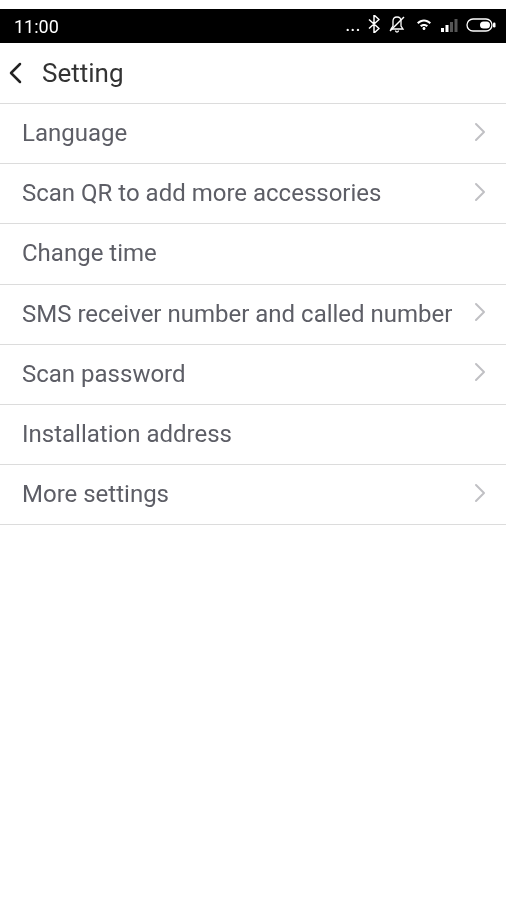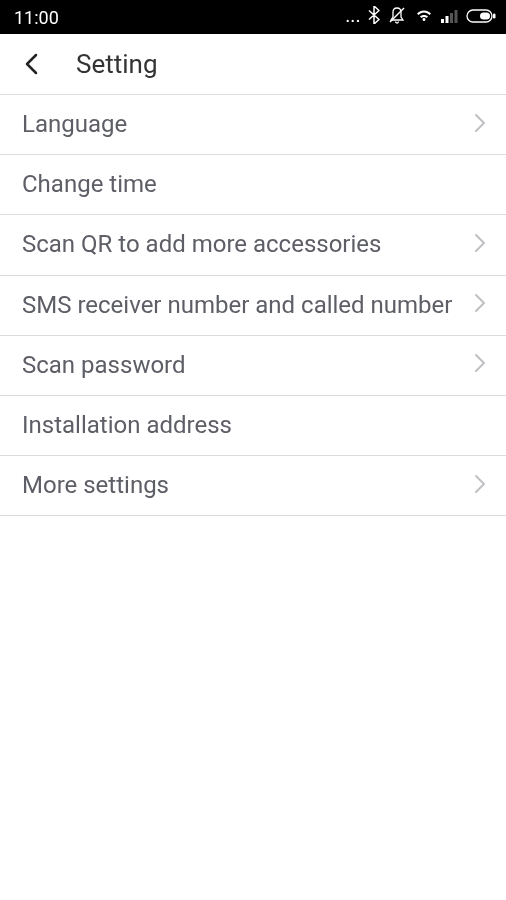--- a/index.html
+++ b/index.html
@@ -15,41 +15,42 @@
       overflow: hidden;
     }
     .status-bar {
       background: #000000;
       height: 34px;
       display: flex;
       align-items: center;
       justify-content: space-between;
       padding: 0 10px 0 14px;
       color: #ffffff;
+      margin-top: 9px;
     }
     .status-time {
       font-size: 18px;
       font-weight: 400;
     }
     .status-icons {
       display: flex;
       align-items: center;
       gap: 7px;
     }
     .status-dots {
       font-size: 14px;
       letter-spacing: 1px;
       font-weight: bold;
     }
     .header {
       height: 60px;
       display: flex;
       align-items: center;
-      padding: 0 16px;
-      gap: 30px;
+      padding: 0 0;
+      gap: 12px;
     }
     .back-chevron {
       display: flex;
       align-items: center;
       justify-content: center;
       padding: 4px 8px;
     }
     .header-title {
       font-size: 26px;
       color: #333333;
@@ -134,27 +135,27 @@
 </div>
 
 <ul class="settings-list">
     <li class="settings-item">
       <span class="settings-label">Language</span>
       <span class="chevron-right"><svg width="12" height="20" viewBox="0 0 12 20" fill="none">
           <path d="M2 2 L10 10 L2 18" stroke="#c0c0c4" stroke-width="2" fill="none" stroke-linecap="round" stroke-linejoin="round"></path>
         </svg></span>
     </li>
     <li class="settings-item">
-      <span class="settings-label">Change time</span>
-    </li>
-    <li class="settings-item">
       <span class="settings-label">Scan QR to add more accessories</span>
       <span class="chevron-right"><svg width="12" height="20" viewBox="0 0 12 20" fill="none">
           <path d="M2 2 L10 10 L2 18" stroke="#c0c0c4" stroke-width="2" fill="none" stroke-linecap="round" stroke-linejoin="round"></path>
         </svg></span>
+    </li>
+    <li class="settings-item">
+      <span class="settings-label">Change time</span>
     </li>
     <li class="settings-item">
       <span class="settings-label">SMS receiver number and called number</span>
       <span class="chevron-right"><svg width="12" height="20" viewBox="0 0 12 20" fill="none">
           <path d="M2 2 L10 10 L2 18" stroke="#c0c0c4" stroke-width="2" fill="none" stroke-linecap="round" stroke-linejoin="round"></path>
         </svg></span>
     </li>
     <li class="settings-item">
       <span class="settings-label">Scan password</span>
       <span class="chevron-right"><svg width="12" height="20" viewBox="0 0 12 20" fill="none">

